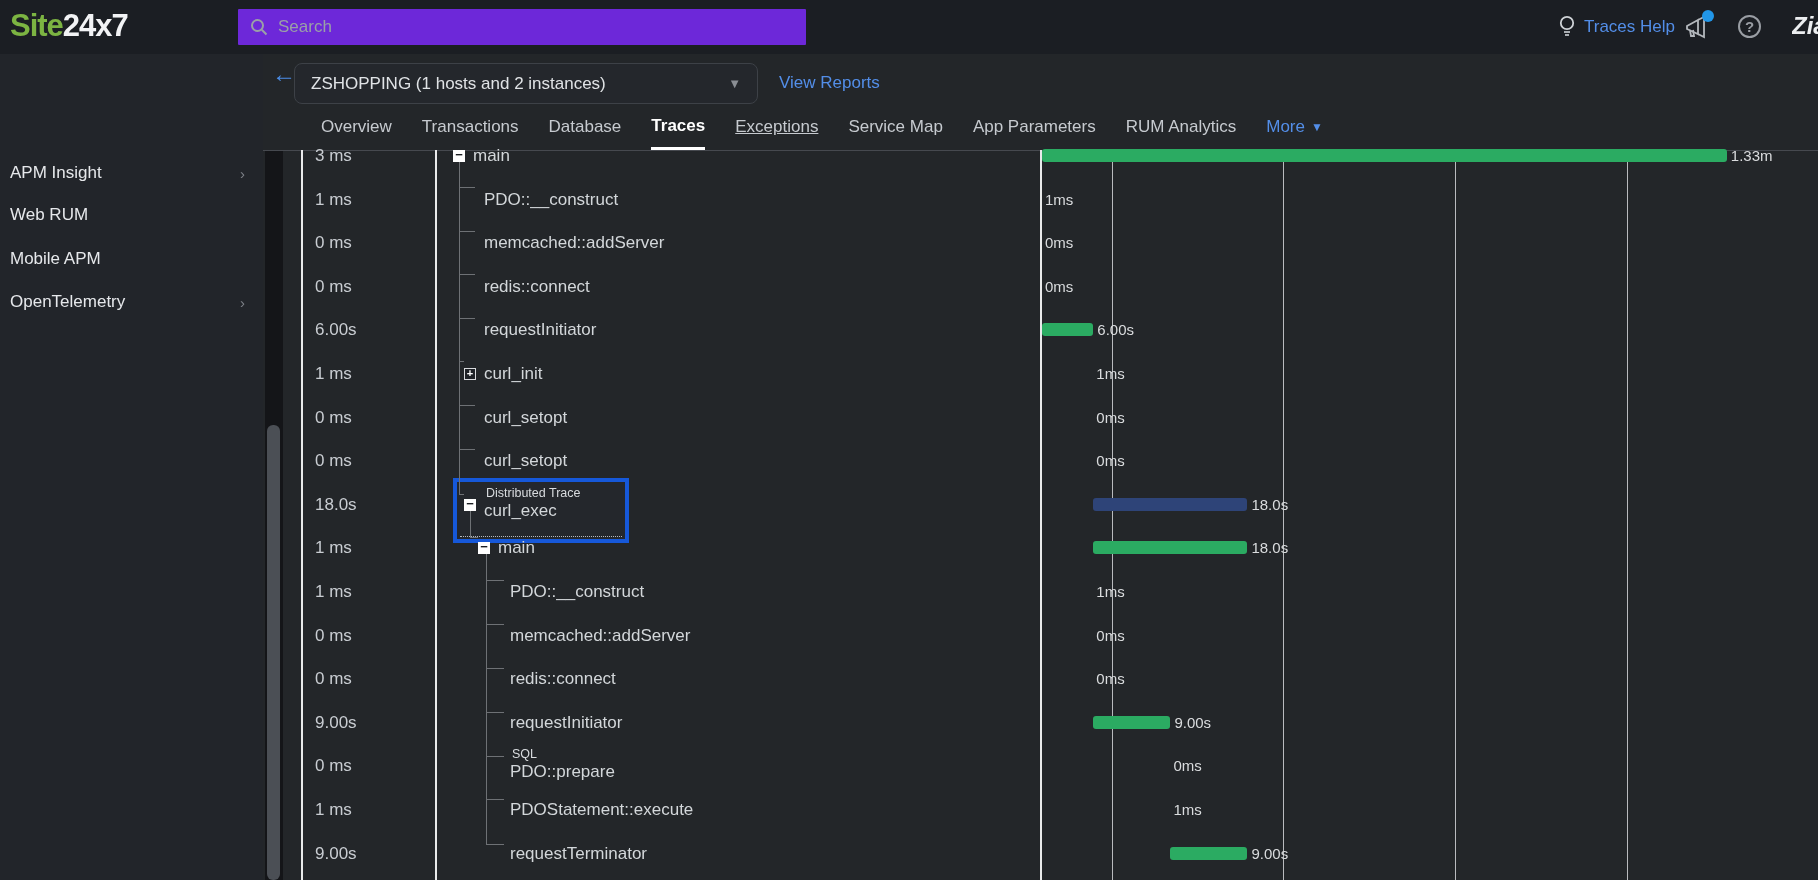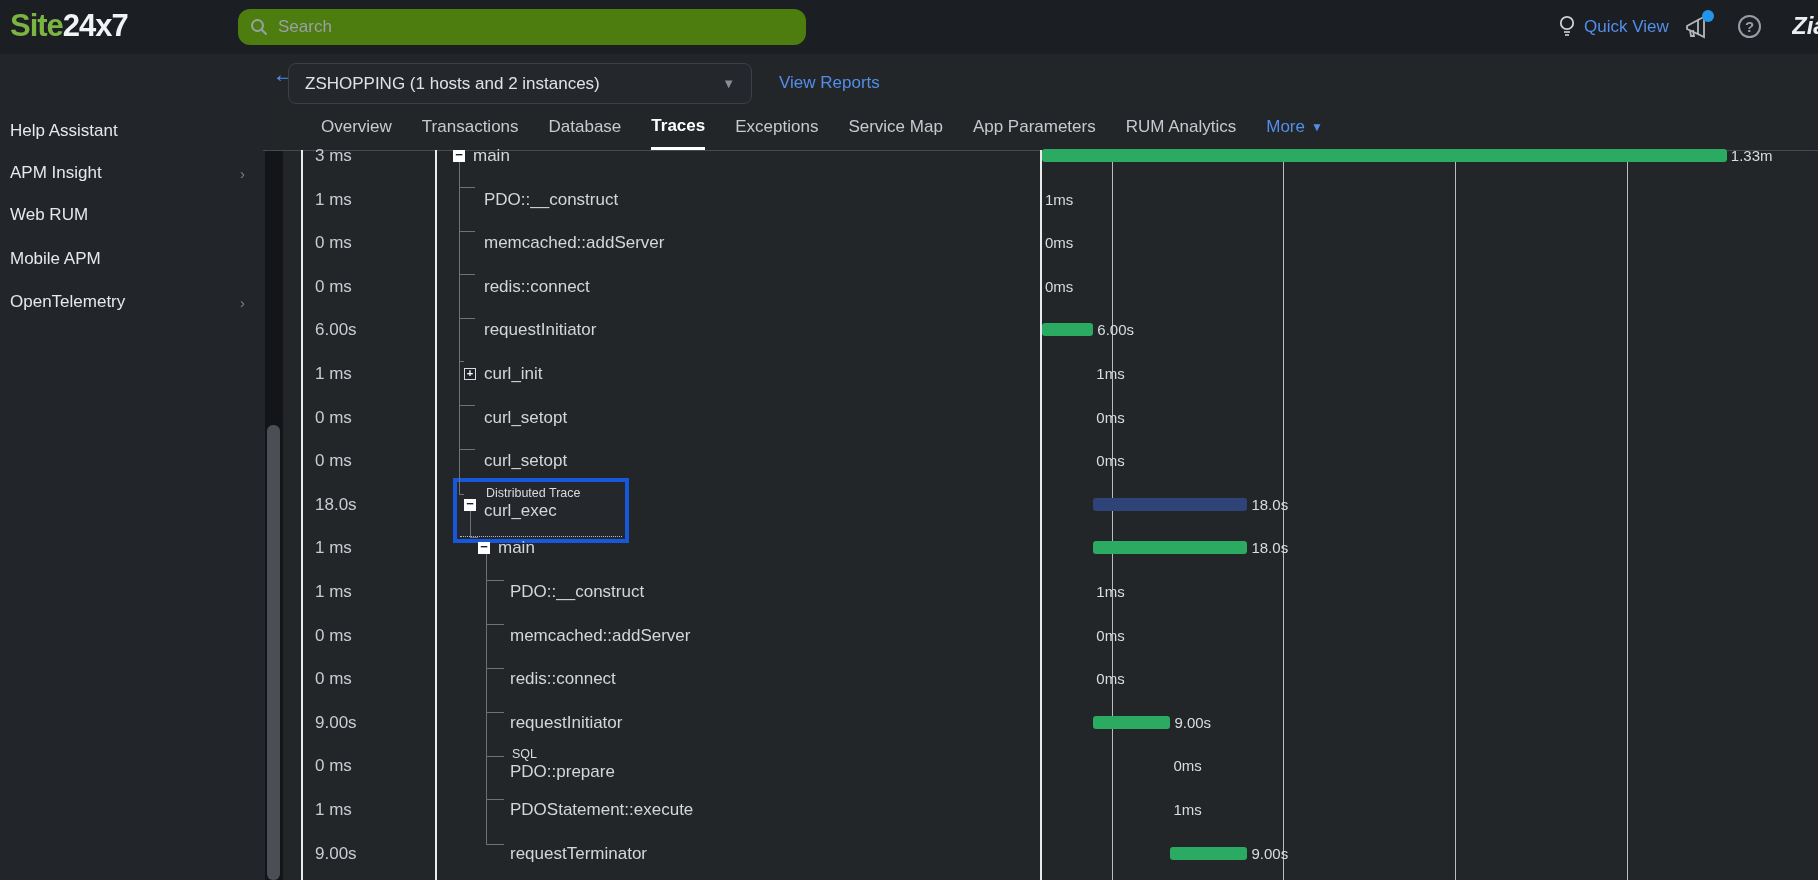--- a/index.html
+++ b/index.html
@@ -9,21 +9,21 @@
     background:#232629; color:#cfd3d7;
     font-family:"Liberation Sans", sans-serif;
   }
   
   .header { position:absolute; left:0; top:0; width:1818px; height:54px; background:#1b1e23; z-index:10; }
   .logo { position:absolute; left:10px; top:8px; font-size:31px; font-weight:800; letter-spacing:-1px; }
   .logo .g { color:#7cb442; }
   .logo .w { color:#f2f3f5; }
   .searchbar {
     position:absolute; left:238px; top:9px; width:568px; height:36px;
-    background:#4d7c0f; border-radius:12px; display:flex; align-items:center; padding-left:12px;
+    background:#6d28d9; border-radius:1px; display:flex; align-items:center; padding-left:12px;
   }
   .searchbar svg { flex:0 0 auto; }
   .searchbar input {
     background:transparent; border:none; outline:none; color:#cfd3d7;
     font-size:17px; margin-left:10px; width:480px; font-family:"Liberation Sans",sans-serif;
   }
   .searchbar input::placeholder { color:#9aa0a7; }
   .quickhelp { position:absolute; left:1558px; top:15px; display:flex; align-items:center; cursor:pointer; }
   .quickhelp .qh-label { color:#538ee8; font-size:17px; margin-left:8px; }
   .megaphone { position:absolute; left:1684px; top:15px; width:28px; height:26px; cursor:pointer; }
@@ -38,21 +38,21 @@
     color:#eceef0; font-size:24px; font-weight:bold; font-style:italic; white-space:nowrap;
   }
   
   .sidebar { position:absolute; left:0; top:54px; width:263px; height:826px; background:#22252a; z-index:5; }
   .side-item { position:absolute; left:0; width:263px; height:34px; display:flex; align-items:center; cursor:pointer; }
   .side-item .lbl { margin-left:10px; font-size:17px; color:#e6e8eb; }
   .side-item .chev { position:absolute; right:18px; color:#7d8187; font-size:15px; }
   
   .back-arrow { position:absolute; left:272px; top:60px; font-size:24px; color:#4b8ee8; cursor:pointer; z-index:6; }
   .app-select {
-    position:absolute; left:288px; top:63px; width:464px; height:41px; border:1px solid #3d4147;
+    position:absolute; left:294px; top:63px; width:464px; height:41px; border:1px solid #3d4147;
     border-radius:8px; display:flex; align-items:center; padding:16px 16px; cursor:pointer; z-index:6; background:#24272c;
   }
   .app-select .sel-text { font-size:17px; color:#e0e3e6; flex:1; white-space:nowrap; }
   .app-select .caret { color:#8a8e94; font-size:13px; }
   .view-reports { position:absolute; left:779px; top:73px; font-size:17px; color:#538ee8; cursor:pointer; z-index:6; }
   
   .tabs { position:absolute; left:321px; top:104px; height:46px; display:flex; gap:30px; align-items:center; z-index:6; }
   .tab { font-size:17px; color:#c6cacf; cursor:pointer; height:46px; display:flex; align-items:center; }
   .tab.active { color:#ffffff; font-weight:bold; border-bottom:3px solid #ffffff; }
   .tab.more { color:#538ee8; }
@@ -93,40 +93,37 @@
           <line x1="11.8" y1="11.8" x2="16.5" y2="16.5" stroke="#9aa0a7" stroke-width="2"></line>
         </svg>
       <input type="text" placeholder="Search" style="">
     </div>
     <div class="quickhelp">
       <svg width="18" height="24" viewBox="0 0 18 24">
           <circle cx="9" cy="8" r="6.2" fill="none" stroke="#cfd3d7" stroke-width="1.8"></circle>
           <line x1="6" y1="17" x2="12" y2="17" stroke="#cfd3d7" stroke-width="1.6"></line>
           <line x1="7" y1="20" x2="11" y2="20" stroke="#cfd3d7" stroke-width="1.6"></line>
         </svg>
-      <span class="qh-label">Quick View</span>
+      <span class="qh-label">Traces Help</span>
     </div>
     <div class="megaphone">
       <svg width="26" height="26" viewBox="0 0 26 26">
           <path d="M3 11 L14 5 L14 19 L3 14 Z" fill="none" stroke="#b4b8bd" stroke-width="1.8"></path>
           <path d="M14 5 L20 2 L20 22 L14 19" fill="none" stroke="#b4b8bd" stroke-width="1.8"></path>
           <path d="M6 15 L7 21 L10 21 L9 15" fill="none" stroke="#b4b8bd" stroke-width="1.8"></path>
         </svg>
       <span class="dot"></span>
     </div>
     <div class="helpcircle">
         <span>?</span>
       </div>
     <div class="zia"><span>Zia</span></div>
   </div>
 
   <div class="sidebar" id="sidebar">
-      <div class="side-item" style="top: 60px;">
-        <div class="lbl">Help Assistant</div>
-      </div>
       <div class="side-item" style="top: 102px;">
         <div class="lbl">APM Insight</div>
         <div class="chev">›</div>
       </div>
       <div class="side-item" style="top: 144px;">
         <div class="lbl">Web RUM</div>
       </div>
       <div class="side-item" style="top: 188px;">
         <div class="lbl">Mobile APM</div>
       </div>
@@ -150,21 +147,21 @@
       <div class="tab">
         <div style="display: inline;">Transactions</div>
       </div>
       <div class="tab">
         <div style="display: inline;">Database</div>
       </div>
       <div class="tab active">
         <div style="display: inline;">Traces</div>
       </div>
       <div class="tab">
-        <div style="display: inline;">Exceptions</div>
+        <div style="display: inline; text-decoration: underline;">Exceptions</div>
       </div>
       <div class="tab">
         <div style="display: inline;">Service Map</div>
       </div>
       <div class="tab">
         <div style="display: inline;">App Parameters</div>
       </div>
       <div class="tab">
         <div style="display: inline;">RUM Analytics</div>
       </div>

